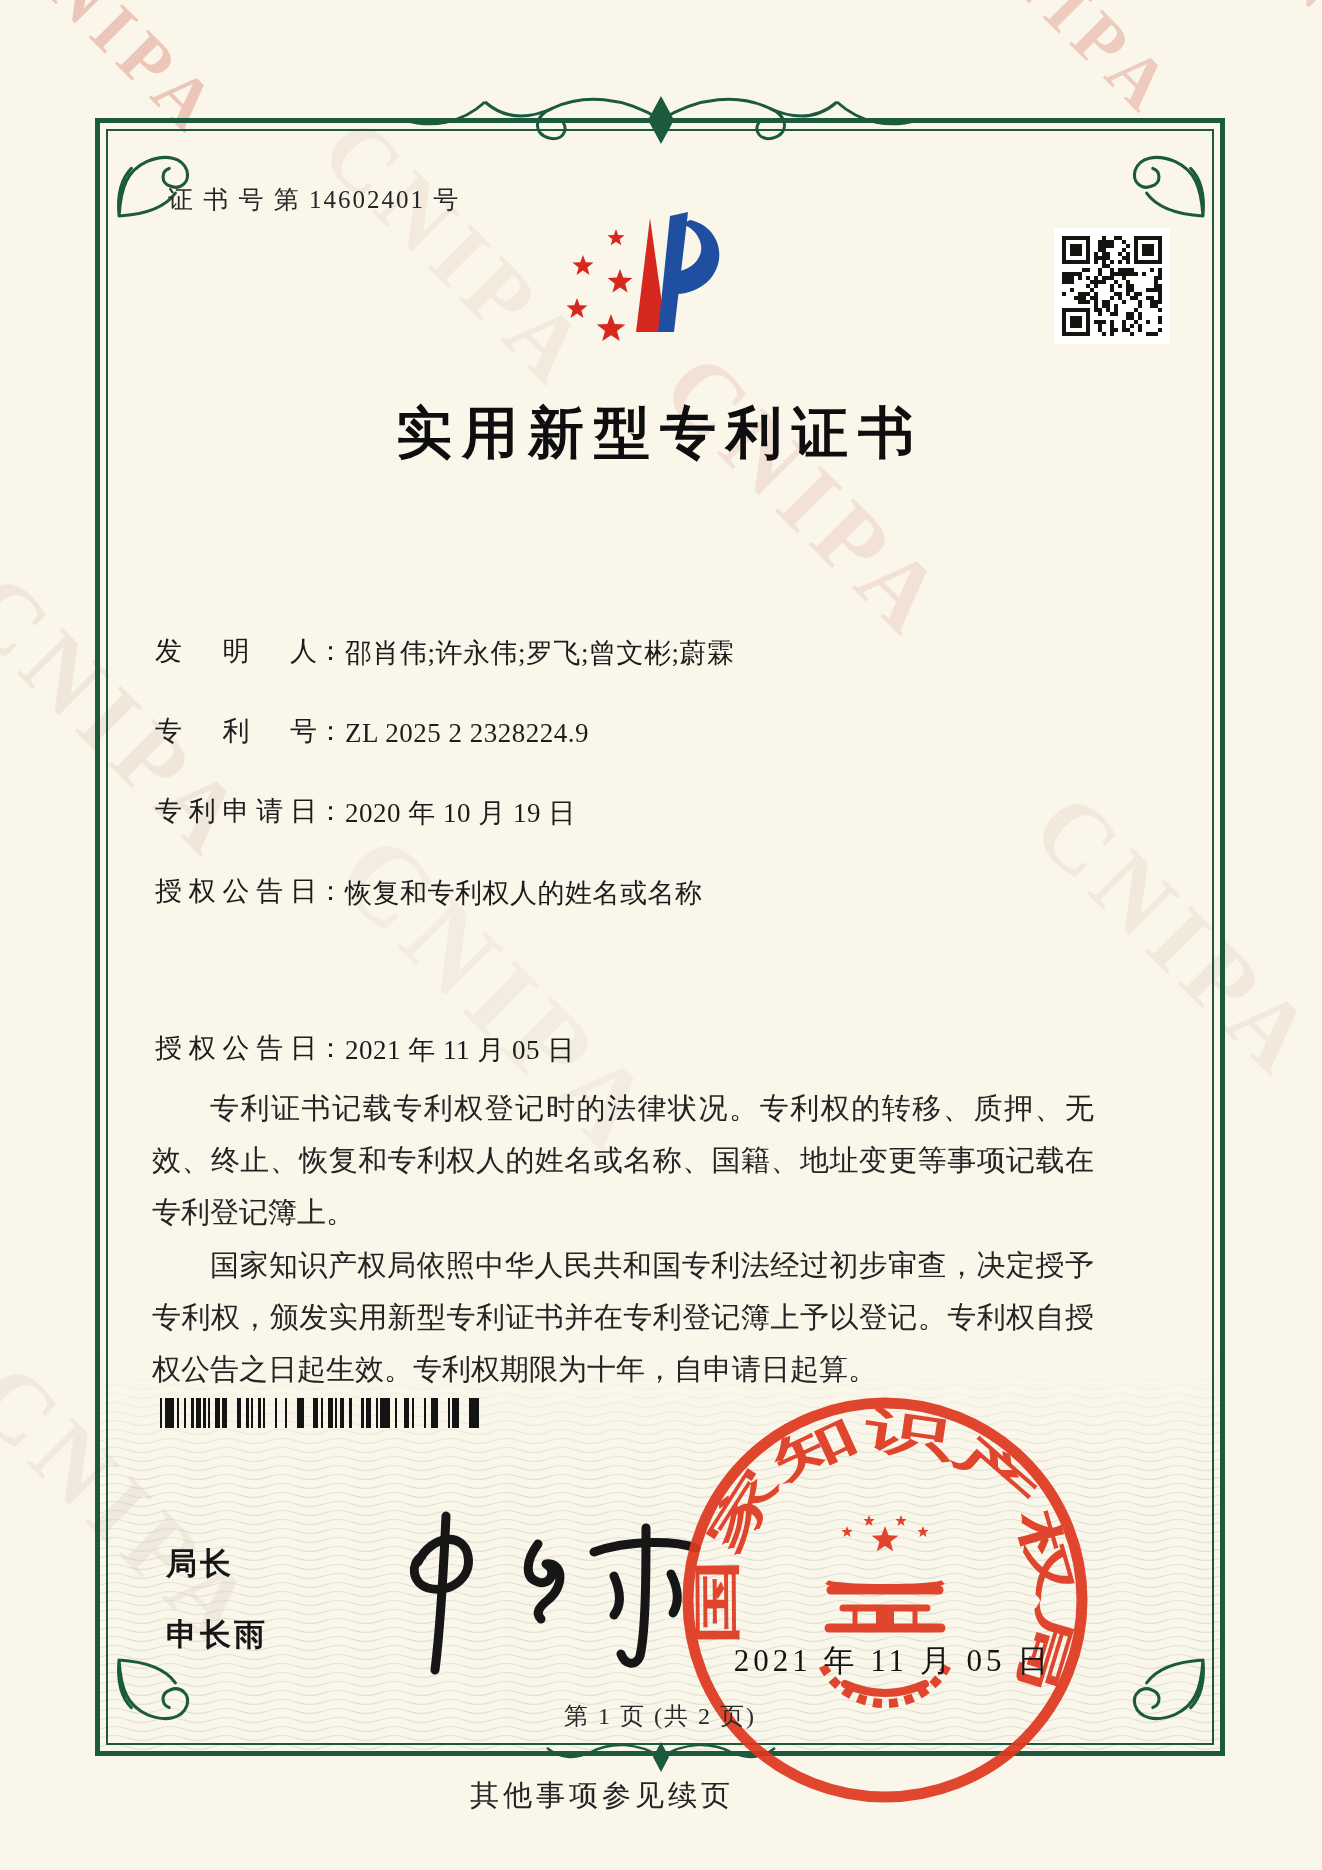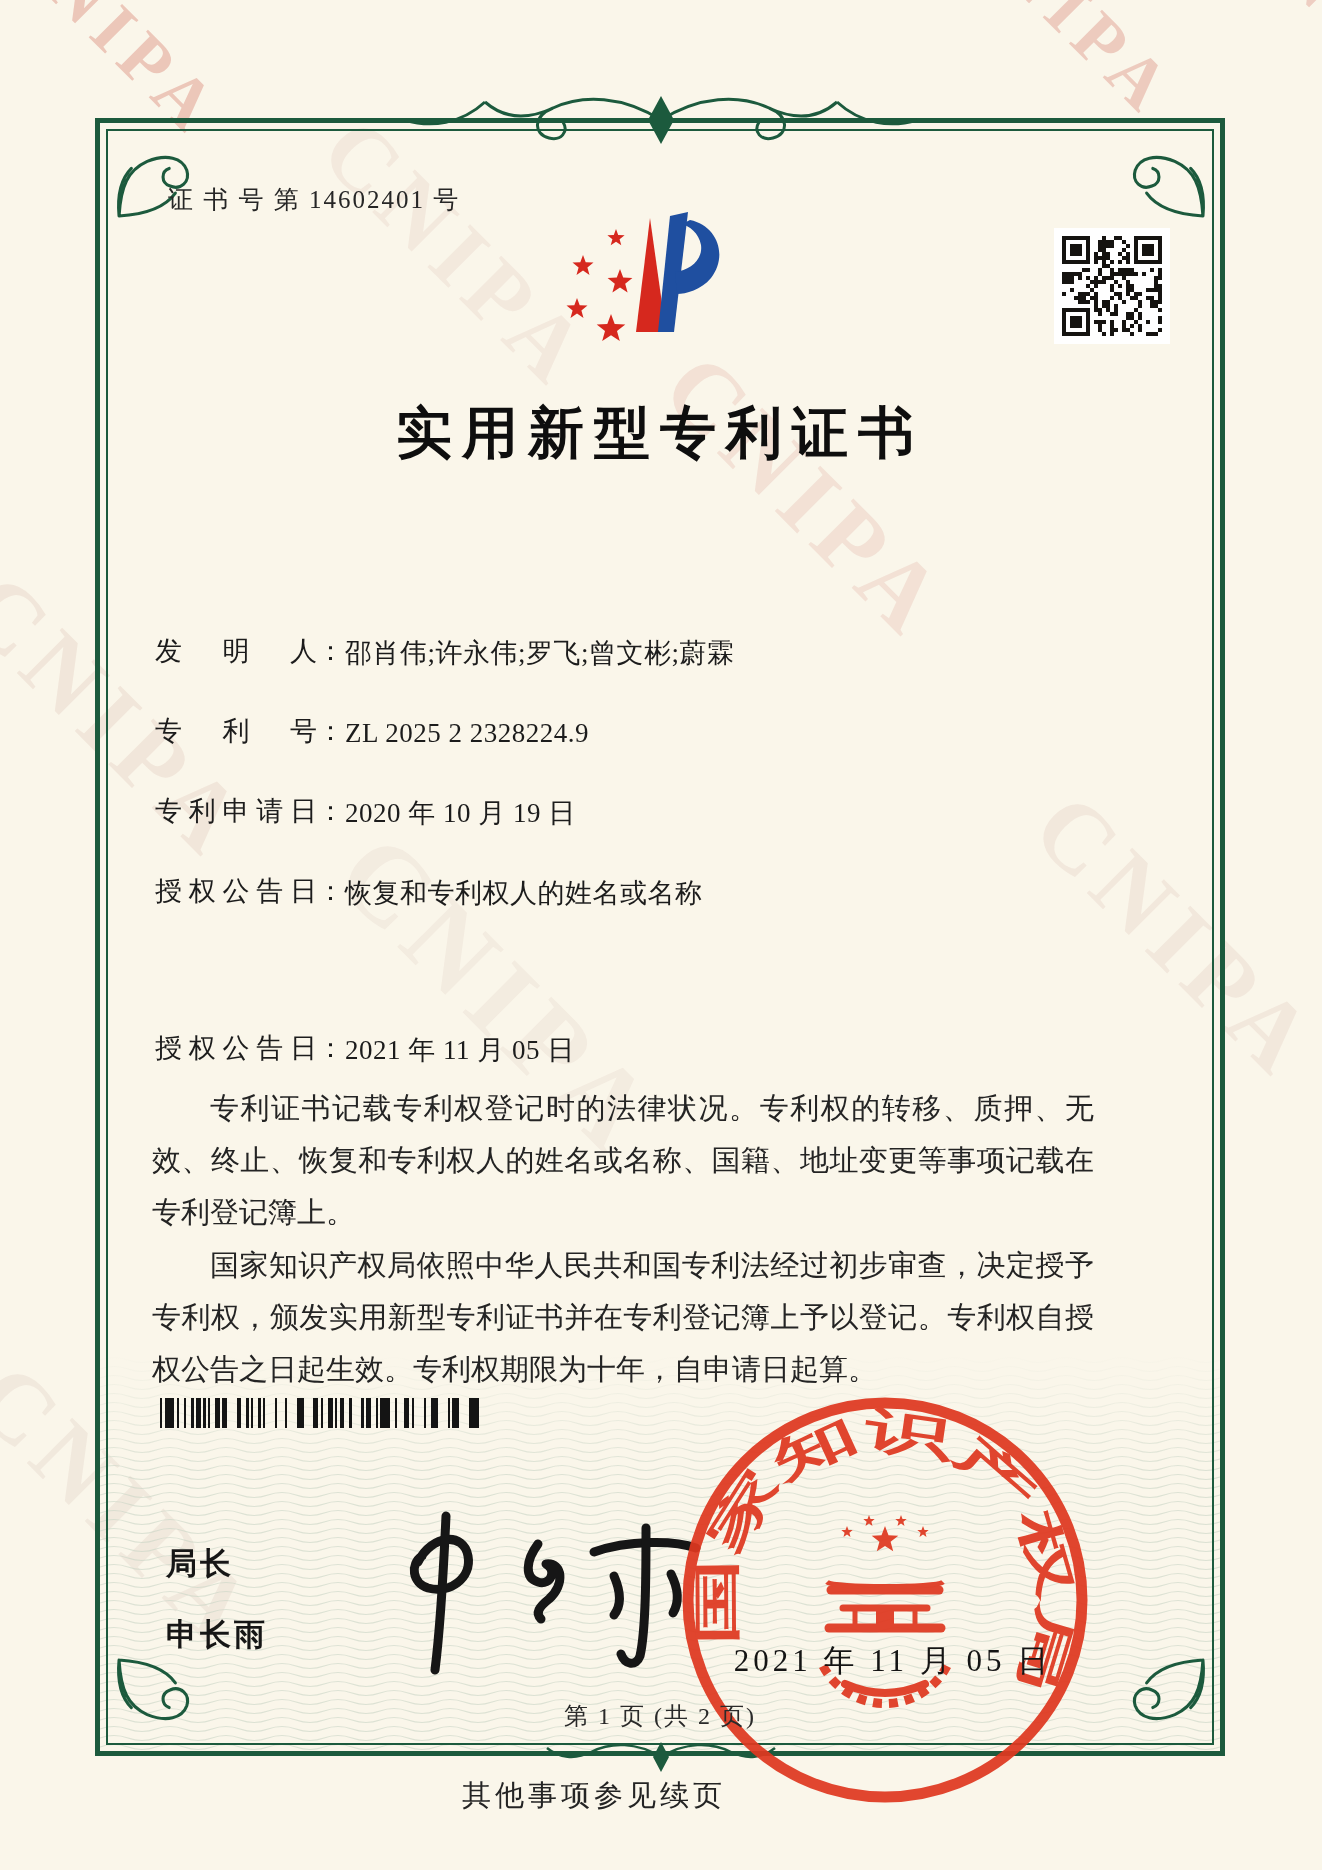--- a/index.html
+++ b/index.html
@@ -59,21 +59,21 @@
            font-size:31px;font-weight:600;color:#161616;letter-spacing:3px;}
   .officer.t1{top:1543px;}
   .officer.t2{top:1614px;}
   .signature{position:absolute;left:388px;top:1500px;width:330px;height:190px;}
   .seal{position:absolute;left:673px;top:1388px;width:424px;height:424px;}
   .seal-date{position:absolute;left:688px;top:1640px;width:410px;text-align:center;
              font-size:31px;letter-spacing:4px;color:#141414;z-index:6;}
   .page-info{position:absolute;left:95px;top:1700px;width:1130px;text-align:center;
              font-size:24px;letter-spacing:2px;color:#2a2a2a;z-index:6;}
   .continuation{position:absolute;left:0;top:1776px;width:1188px;text-align:center;
-                font-size:29px;letter-spacing:4px;color:#242424;}
+                font-size:29px;letter-spacing:4px;color:#242424;padding-left:8px;}
 </style>
 </head>
 <body>
 
 <div class="page">
 
   <div class="wm wm1">CNIPA</div>
   <div class="wm wm2">CNIPA</div>
   <div class="wm wm3">CNIPA</div>
   <div class="wm wm4">CNIPA</div>

